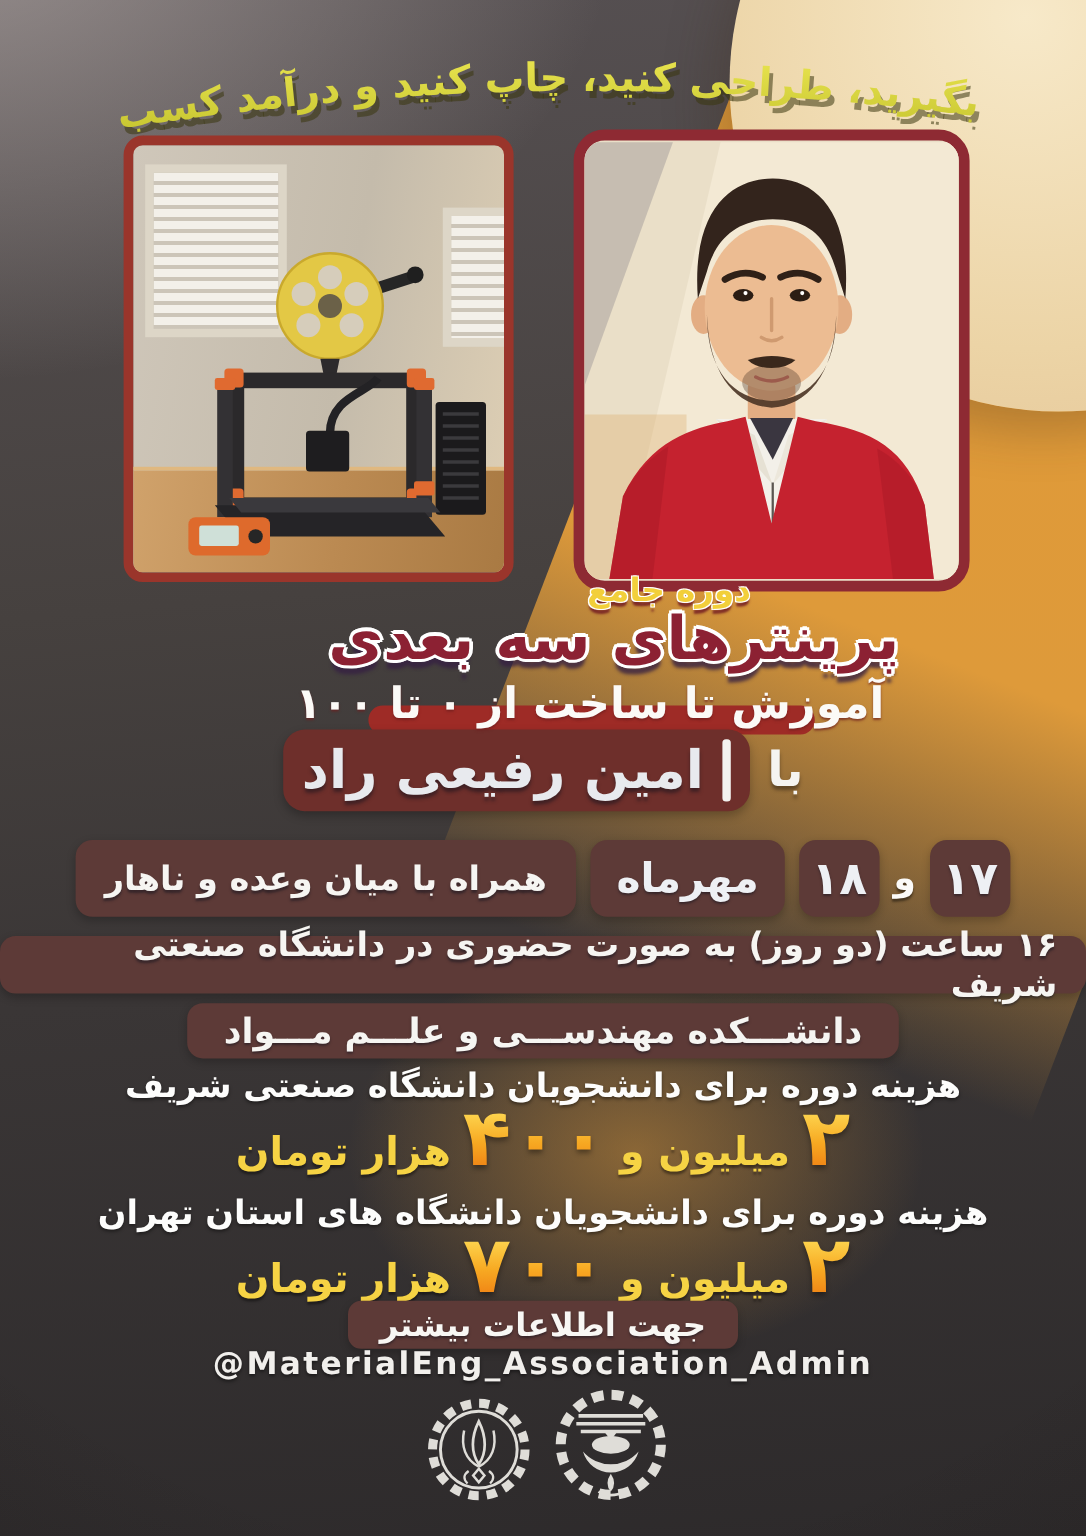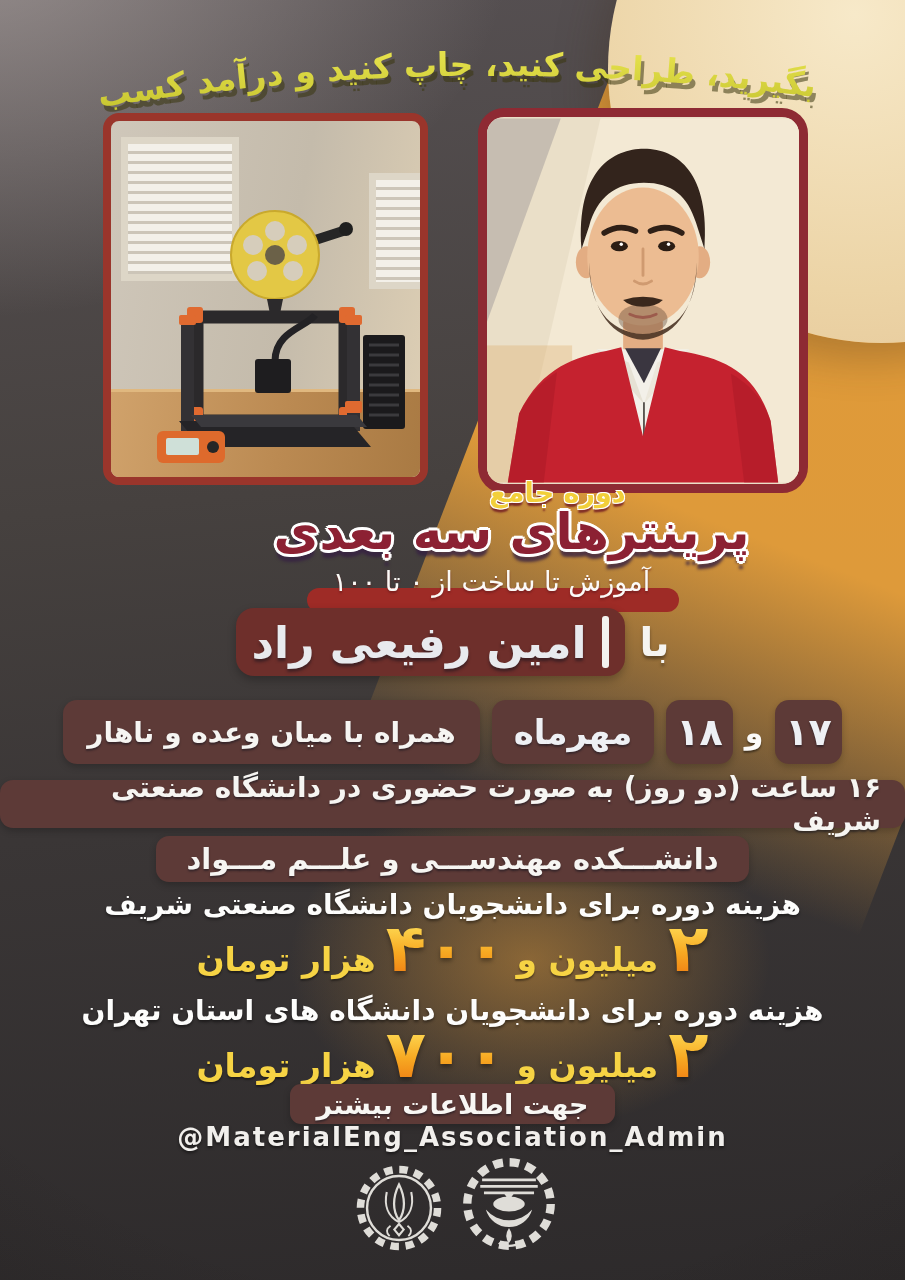--- a/index.html
+++ b/index.html
@@ -60,21 +60,21 @@
     text-shadow:-1px -1px 0 #fff,1px -1px 0 #fff,-1px 1px 0 #fff,1px 1px 0 #fff,0 4px 2px rgba(110,24,34,.85);
   }
   .title-main{
     left:59px;top:503px;width:905px;text-align:center;
     font-size:50px;font-weight:bold;color:#8c2133;
     text-shadow:-2px -2px 0 #fff,2px -2px 0 #fff,-2px 2px 0 #fff,2px 2px 0 #fff,-3px 0 0 #fff,3px 0 0 #fff,0 -3px 0 #fff,0 3px 0 #fff,0 8px 3px rgba(54,33,66,.8);
   }
   .subtitle-wrap{left:39px;top:566px;width:905px;text-align:center;}
   .subtitle-pill{position:absolute;left:268px;top:22px;width:372px;height:24px;border-radius:12px;background:#9e2b26;}
   .subtitle-text{
-    position:relative;z-index:2;font-size:27px;font-weight:normal;color:#fbfaf7;
+    position:relative;z-index:2;font-size:36px;font-weight:bold;color:#fbfaf7;
     text-shadow:0 2px 2px rgba(110,30,30,.7);
   }
   
   .row-center{left:0;width:905px;display:flex;justify-content:center;align-items:center;}
   .instructor-row{top:608px;gap:14px;direction:rtl;}
   .with-label{font-size:40px;font-weight:bold;color:#f5f4f1;text-shadow:0 3px 3px rgba(40,30,20,.5);}
   .name-box{
     display:flex;direction:rtl;align-items:center;gap:16px;
     background:#6e2f2b;border-radius:18px;padding:8px 16px;
     box-shadow:0 4px 8px rgba(0,0,0,.25);

